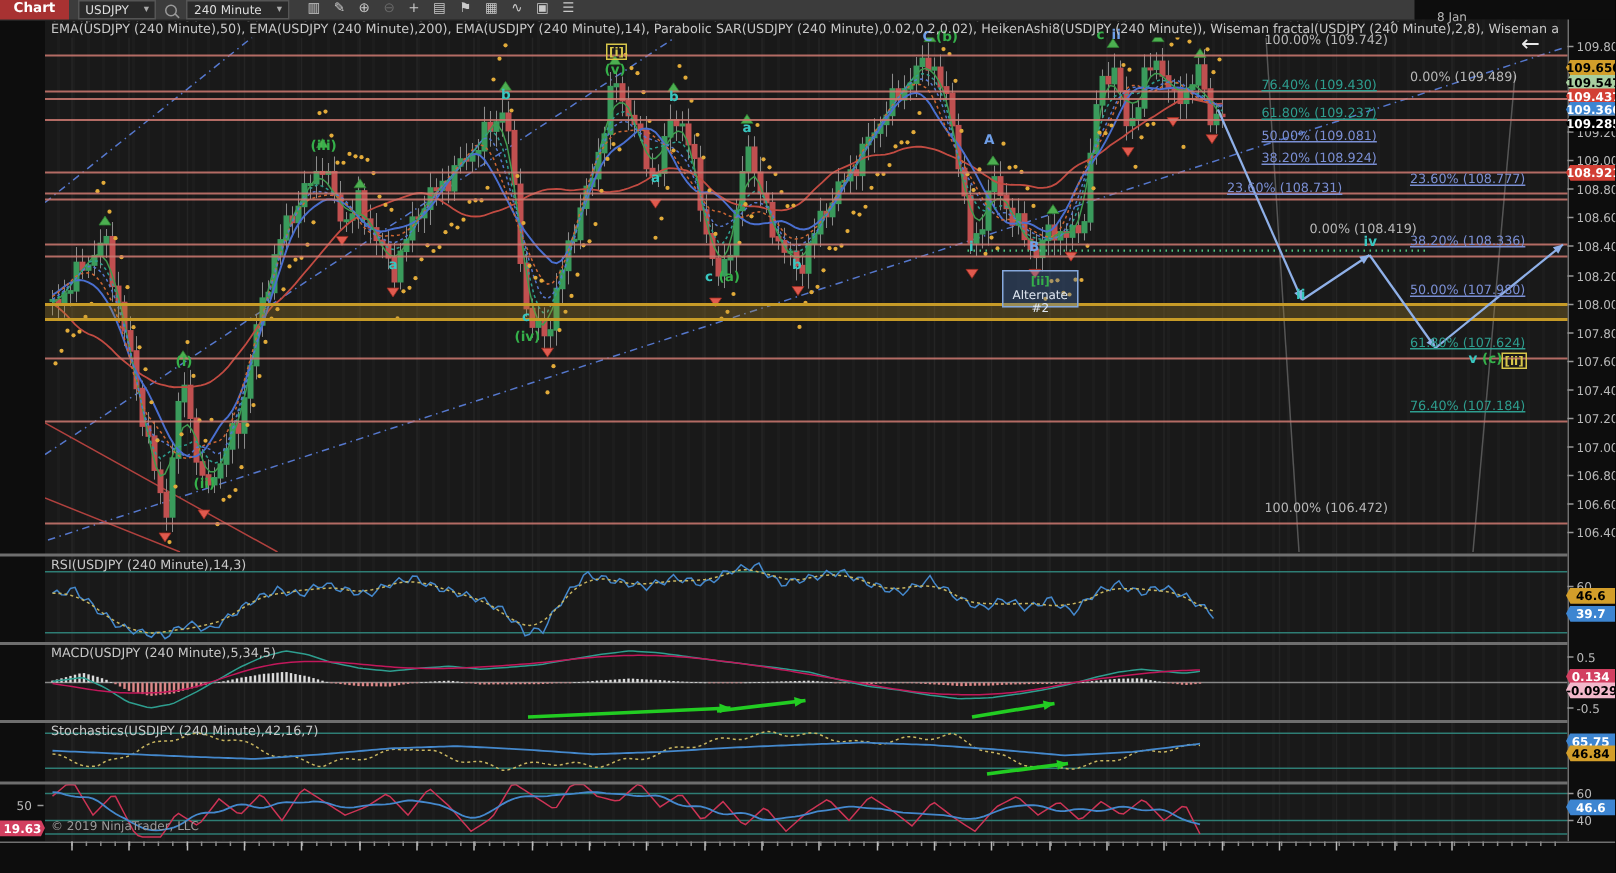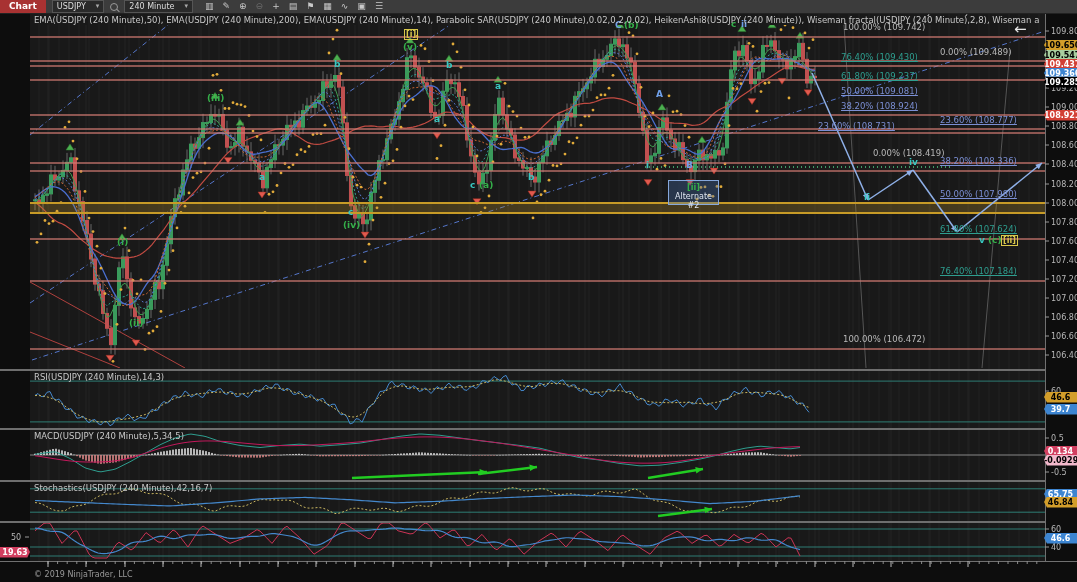--- a/index.html
+++ b/index.html
@@ -1,19 +1,19 @@
 <!DOCTYPE html>
 <html><head>
 <meta charset="utf-8">
 <style>
   html,body{margin:0;padding:0;background:#000;}
   #app{position:relative;width:1077px;height:582px;background:#0d0d0d;overflow:hidden;
        font-family:"DejaVu Sans",sans-serif;-webkit-font-smoothing:antialiased;}
   
-  #toolbar{position:absolute;left:0;top:0;width:1077px;height:13px;background:#3c3c3c;
+  #toolbar{position:absolute;left:0;top:0;width:943px;height:13px;background:#3c3c3c;
            display:flex;align-items:center;gap:6px;border-bottom:1px solid #222;z-index:30;}
   #chart-tab{background:#a83232;color:#fff;font-size:9px;font-weight:bold;height:13px;
              line-height:13px;padding:0 9px;}
   .tb-select{background:#2a2a2a;border:1px solid #555;color:#ddd;font-size:8px;height:11px;
              line-height:11px;padding:0 4px;display:flex;align-items:flex-start;gap:10px;}
   .tb-select .car{font-size:7px;color:#aaa;}
   .mag{width:6px;height:6px;border:1px solid #999;border-radius:50%;position:relative;display:inline-block;}
   .mag::after{content:"";position:absolute;width:4px;height:1px;background:#999;transform:rotate(45deg);right:-3px;bottom:-1px;}
   #tb-icons{display:flex;gap:9px;margin-left:6px;}
   .tb-icon{color:#c9c9c9;font-size:9px;line-height:13px;}
@@ -1223,21 +1223,21 @@
         <line x1="1045" y1="547" x2="1049" y2="547" stroke="#999"></line>
         <line x1="25" y1="537" x2="29" y2="537" stroke="#999"></line>
       </g>
     </svg>
 
   <div id="overlay">
     <div class="ind-label" style="left:34px;top:15px;width:1005px;overflow:hidden;">EMA(USDJPY (240 Minute),50), EMA(USDJPY (240 Minute),200), EMA(USDJPY (240 Minute),14), Parabolic SAR(USDJPY (240 Minute),0.02,0.2,0.02), HeikenAshi8(USDJPY (240 Minute)), Wiseman fractal(USDJPY (240 Minute),2,8), Wiseman alligator(USDJPY (240 Minute),8,13,3,5,5,8)</div>
     <div class="ind-label" style="left:34px;top:372px;">RSI(USDJPY (240 Minute),14,3)</div>
     <div class="ind-label" style="left:34px;top:431px;">MACD(USDJPY (240 Minute),5,34,5)</div>
     <div class="ind-label" style="left:34px;top:483px;">Stochastics(USDJPY (240 Minute),42,16,7)</div>
-    <div id="copyright" style="left:34px;top:546px;margin-top:24px;">© 2019 NinjaTrader, LLC</div>
+    <div id="copyright" style="left:34px;top:546px;">© 2019 NinjaTrader, LLC</div>
     <div id="back-arrow">←</div>
     <div id="alt-box" style="left: 668px; top: 180px; width: 49px; height: 21px;">
       <div class="tag">[ii]</div>
       <div class="cap">Alternate #2</div>
     </div>
   <div class="date-lbl" style="left:48px;">30 Sep</div>
       <div class="date-lbl" style="left:86px;">3 Oct</div>
       <div class="date-lbl" style="left:125px;">8 Oct</div>
       <div class="date-lbl" style="left:163px;">11 Oct</div>
       <div class="date-lbl" style="left:201px;">16 Oct</div>

